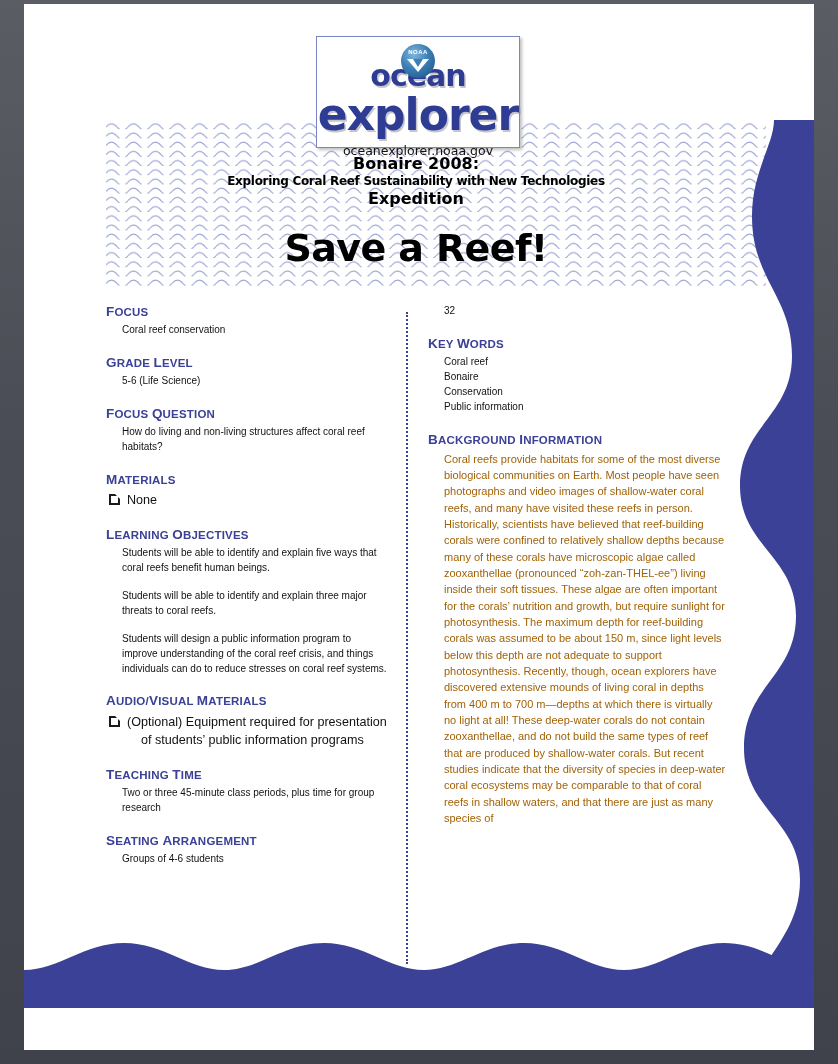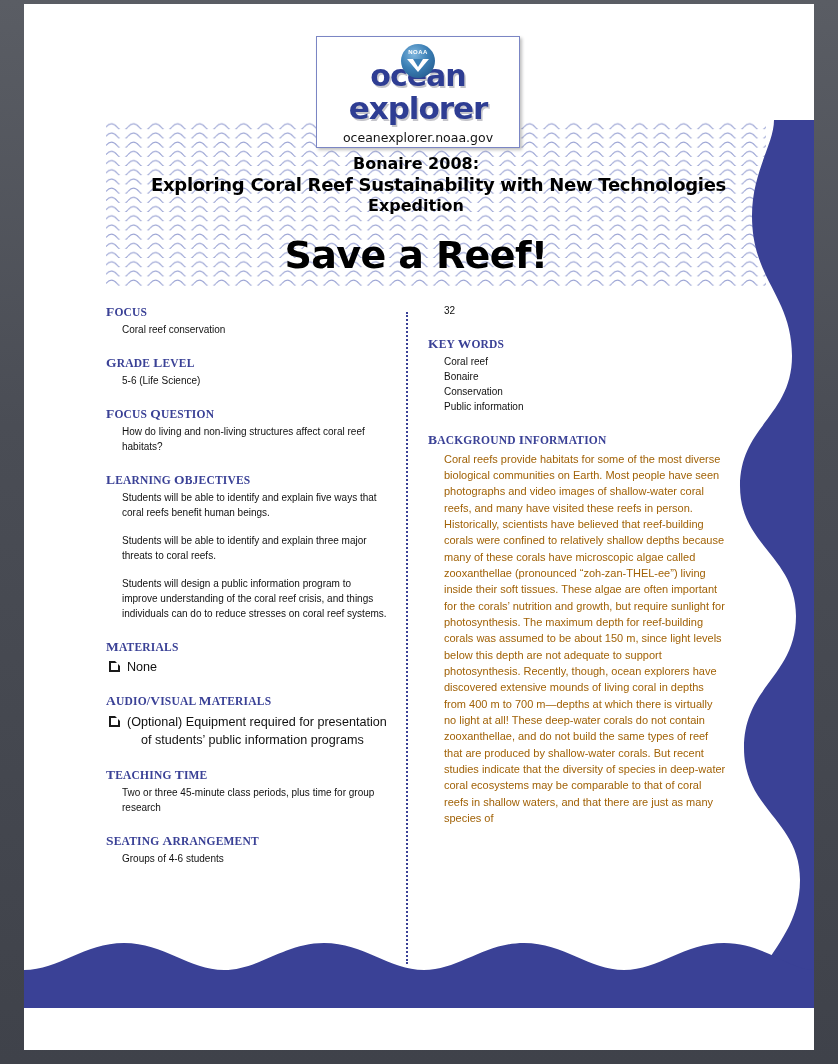--- a/index.html
+++ b/index.html
@@ -65,21 +65,21 @@
   .logo-word {
     position: relative;
     font-family: "DejaVu Sans", sans-serif;
     font-weight: bold;
     color: #2e3d93;
     line-height: 1;
     letter-spacing: -1px;
     text-shadow: 1.5px 1.5px 0 rgba(150,150,160,.55);
   }
   #logo-ocean { font-size: 30px; margin-top: 24px; }
-  #logo-explorer { font-size: 31px; margin-top: 2px; }
+  #logo-explorer { font-size: 44px; margin-top: 2px; }
   #logo-url {
     margin-top: 6px;
     font-family: "DejaVu Sans", sans-serif;
     font-size: 12.5px;
     font-weight: normal;
     color: #111111;
   }
 
   
   #header-band {
@@ -103,21 +103,21 @@
     width: 620px;
     text-align: center;
     z-index: 12;
   }
   .hdr-line {
     font-family: "DejaVu Sans", sans-serif;
     font-weight: bold;
     color: #000000;
     line-height: 1.24;
   }
-  #hdr-sub { font-size: 18px; letter-spacing: -0.3px; text-align: right; }
+  #hdr-sub { font-size: 12px; letter-spacing: -0.3px; }
   #hdr-title {
     font-size: 38px;
     margin-top: 16px;
     letter-spacing: -0.6px;
   }
 
   
   #right-wave {
     position: absolute;
     right: 0px; top: 116px;
@@ -157,21 +157,21 @@
     width: 2px;
     border-left: 2px dotted #3a4196;
     margin: 8px 0 0 0;
   }
   #col-right { width: 318px; padding-left: 20px; }
 
   .sec { margin-bottom: 17px; }
   .sec:last-child { margin-bottom: 0; }
 
   .sec-head {
-    font-family: Liberation Serif, serif;
+    font-family: Liberation Sans, sans-serif;
     font-weight: bold;
     color: #3a4196;
     font-size: 11.5px;
     font-variant: small-caps;
     letter-spacing: .2px;
     line-height: 1.2;
     margin-bottom: 3px;
     white-space: nowrap;
   }
   .sec-head .cap { font-size: 13.5px; }
@@ -287,32 +287,32 @@
               <p>5-6 (Life Science)</p>
             </div>
           </div>
           <div class="sec">
             <div class="sec-head"><span class="cap">F</span>OCUS <span class="cap">Q</span>UESTION</div>
             <div class="sec-body">
               <p>How do living and non-living structures affect coral reef habitats?</p>
             </div>
           </div>
           <div class="sec">
-            <div class="sec-head"><span class="cap">L</span>EARNING <span class="cap">O</span>BJECTIVES</div>
-            <div class="sec-body">
-              <p>Students will be able to identify and explain five ways that coral reefs benefit human beings.</p>
-              <p>Students will be able to identify and explain three major threats to coral reefs.</p>
-              <p>Students will design a public information program to improve understanding of the coral reef crisis, and things individuals can do to reduce stresses on coral reef systems.</p>
-            </div>
-          </div>
-          <div class="sec">
             <div class="sec-head"><span class="cap">M</span>ATERIALS</div>
             <div class="check-row">
               <span class="check-box"></span>
               <span class="check-text">None</span>
+            </div>
+          </div>
+          <div class="sec">
+            <div class="sec-head"><span class="cap">L</span>EARNING <span class="cap">O</span>BJECTIVES</div>
+            <div class="sec-body">
+              <p>Students will be able to identify and explain five ways that coral reefs benefit human beings.</p>
+              <p>Students will be able to identify and explain three major threats to coral reefs.</p>
+              <p>Students will design a public information program to improve understanding of the coral reef crisis, and things individuals can do to reduce stresses on coral reef systems.</p>
             </div>
           </div>
           <div class="sec">
             <div class="sec-head"><span class="cap">A</span>UDIO/<span class="cap">V</span>ISUAL <span class="cap">M</span>ATERIALS</div>
             <div class="check-row">
               <span class="check-box"></span>
               <span class="check-text">(Optional) Equipment required for presentation<span class="indent2">of students’ public information programs</span></span>
             </div>
           </div>
           <div class="sec">

